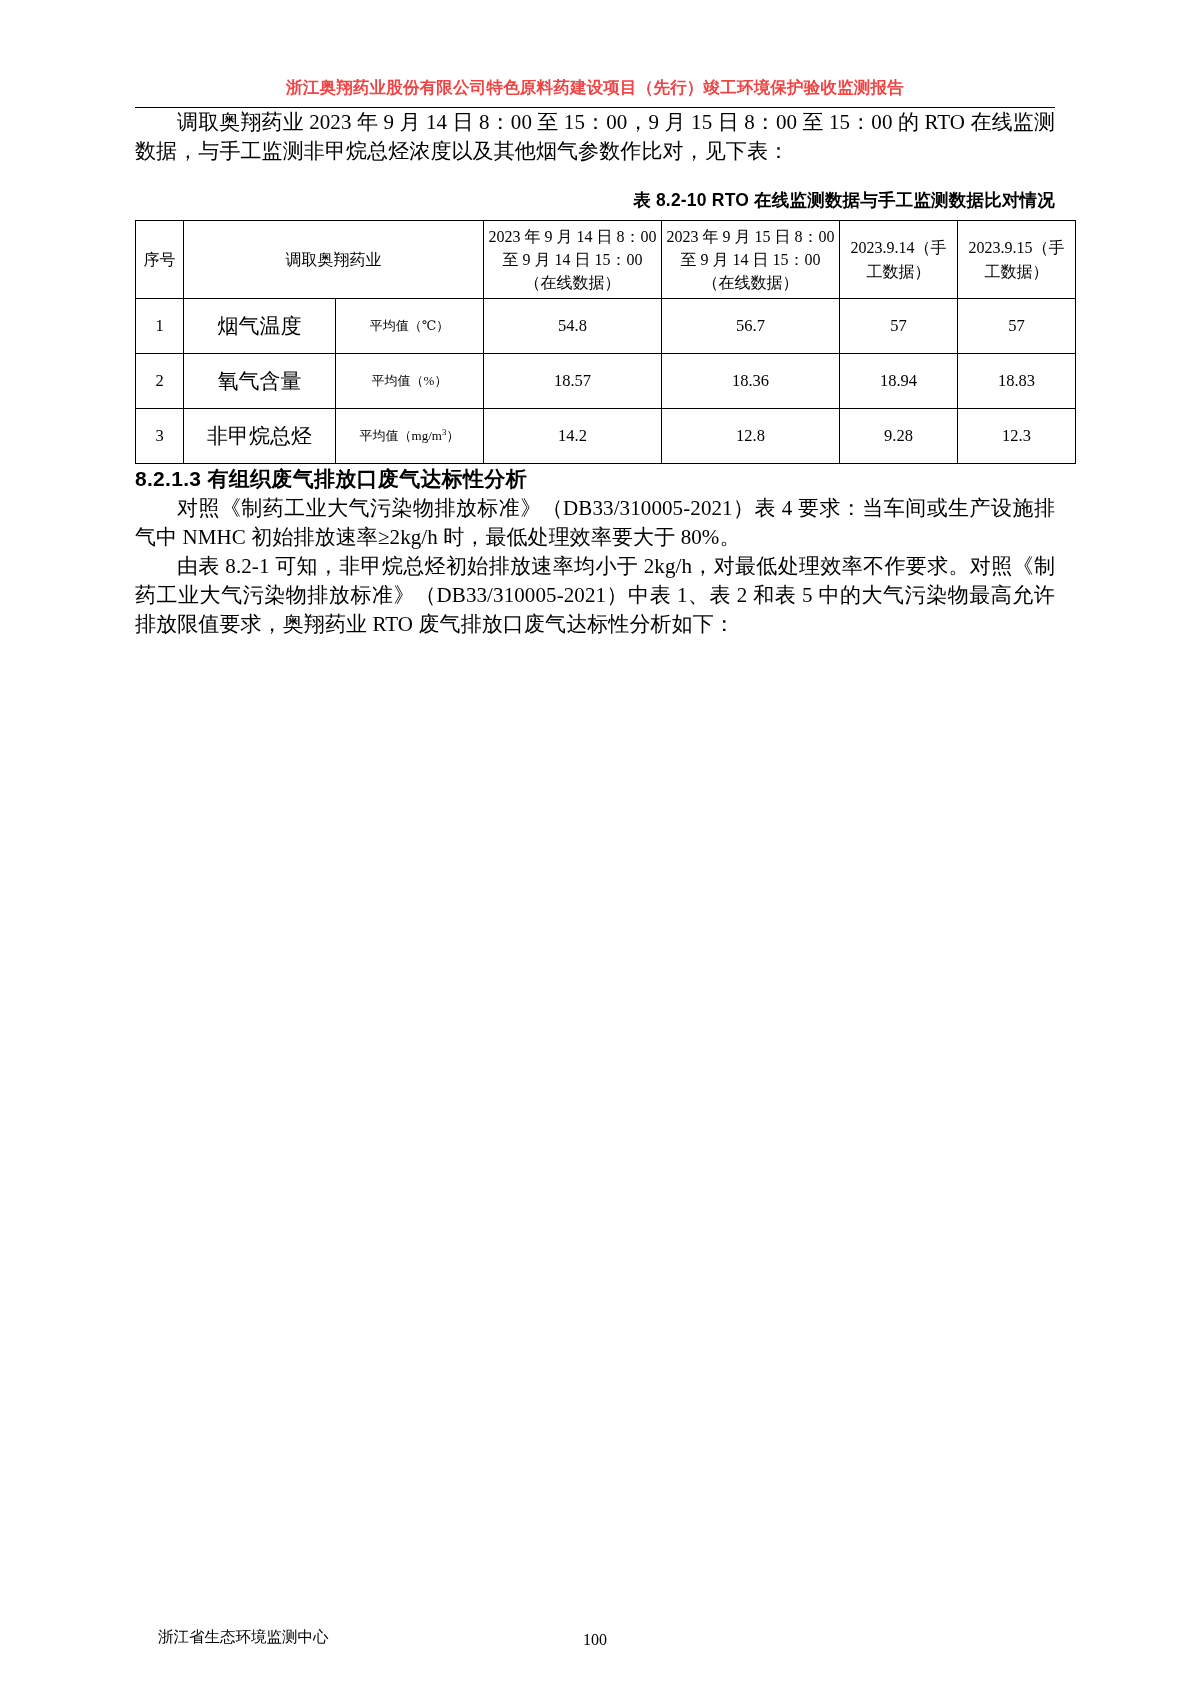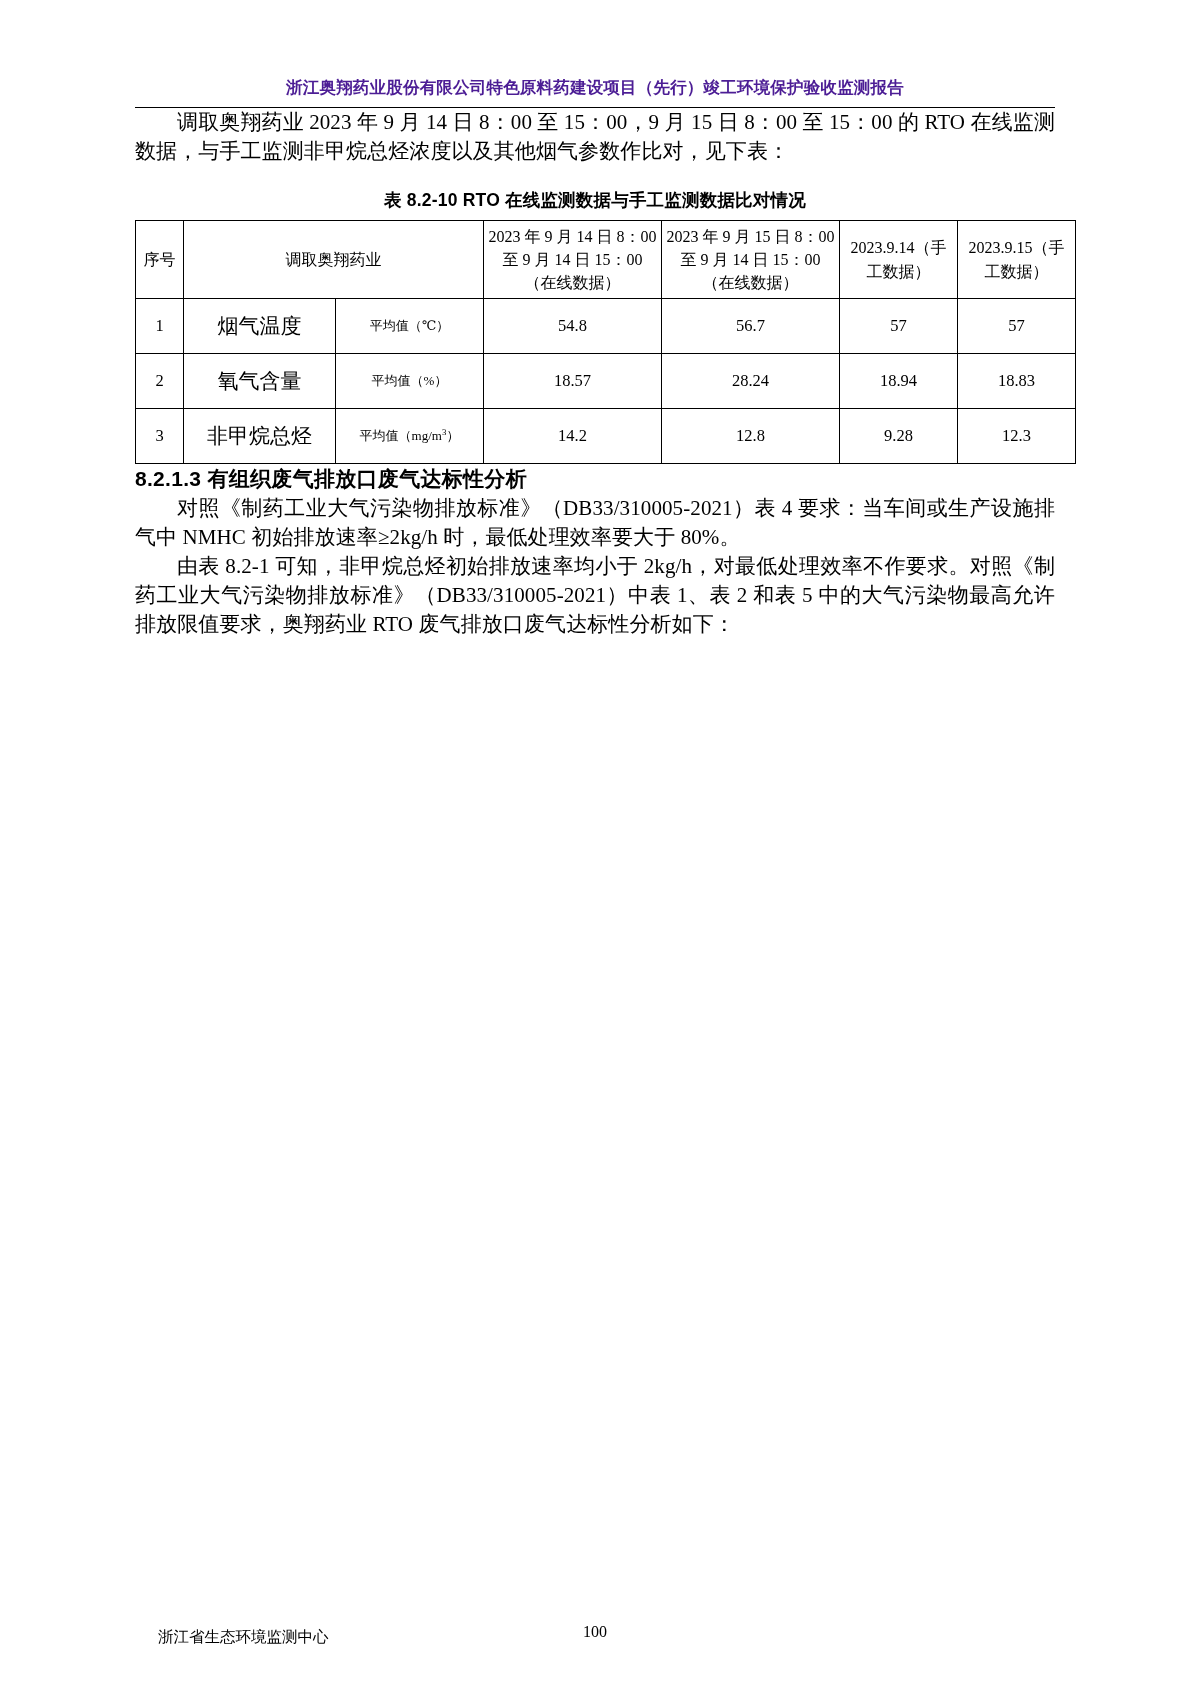--- a/index.html
+++ b/index.html
@@ -26,21 +26,21 @@
   
   .header {
     padding-top: 78px;
     text-align: center;
   }
   .header-title {
     font-family: "Liberation Sans", "DejaVu Sans", sans-serif;
     font-size: 16.5px;
     font-weight: bold;
     letter-spacing: 0.2px;
-    color: #4c1d95;
+    color: #ef4444;
     line-height: 1.2;
   }
   .header-rule {
     margin-top: 9px;
     border-bottom: 1.4px solid #000;
     width: 100%;
   }
 
   
   h2.section-heading {
@@ -63,21 +63,21 @@
     text-justify: inter-ideograph;
     text-indent: 2em;
     letter-spacing: 0.1px;
   }
   .para-1 { margin-top: 20px; }
   .para-2 { margin-top: 16px; }
   .para-3 { margin-top: 6px; }
 
   
   .table-caption {
-    text-align: center;
+    text-align: right;
     font-family: "Liberation Sans", "DejaVu Sans", sans-serif;
     font-size: 17.5px;
     font-weight: bold;
     margin-top: 22px;
     margin-bottom: 8px;
     letter-spacing: 0.2px;
   }
 
   
   table.data-table {
@@ -120,21 +120,21 @@
     color: #000;
   }
   .footer-left {
     position: absolute;
     left: 23px;
     top: 12px;
   }
   .footer-center {
     position: absolute;
     left: 0; right: 0;
-    top: 8px;
+    top: 16px;
     text-align: center;
     font-family: "Liberation Serif", "DejaVu Serif", serif;
     font-size: 16px;
   }
 </style>
 </head>
 <body>
 
 <div class="page">
 
@@ -176,21 +176,21 @@
         <td class="row-cell">56.7</td>
         <td class="row-cell">57</td>
         <td class="row-cell">57</td>
       </tr>
 
       <tr>
         <td class="row-cell">2</td>
         <td class="row-cell factor-cell">氧气含量</td>
         <td class="row-cell stat-cell">平均值（%）</td>
         <td class="row-cell">18.57</td>
-        <td class="row-cell">28.24</td>
+        <td class="row-cell">18.36</td>
         <td class="row-cell">18.94</td>
         <td class="row-cell">18.83</td>
       </tr>
 
       <tr>
         <td class="row-cell">3</td>
         <td class="row-cell factor-cell">非甲烷总烃</td>
         <td class="row-cell stat-cell"><span>平均值（mg/m</span><sup>3</sup><span>）</span></td>
         <td class="row-cell">14.2</td>
         <td class="row-cell">12.8</td>

